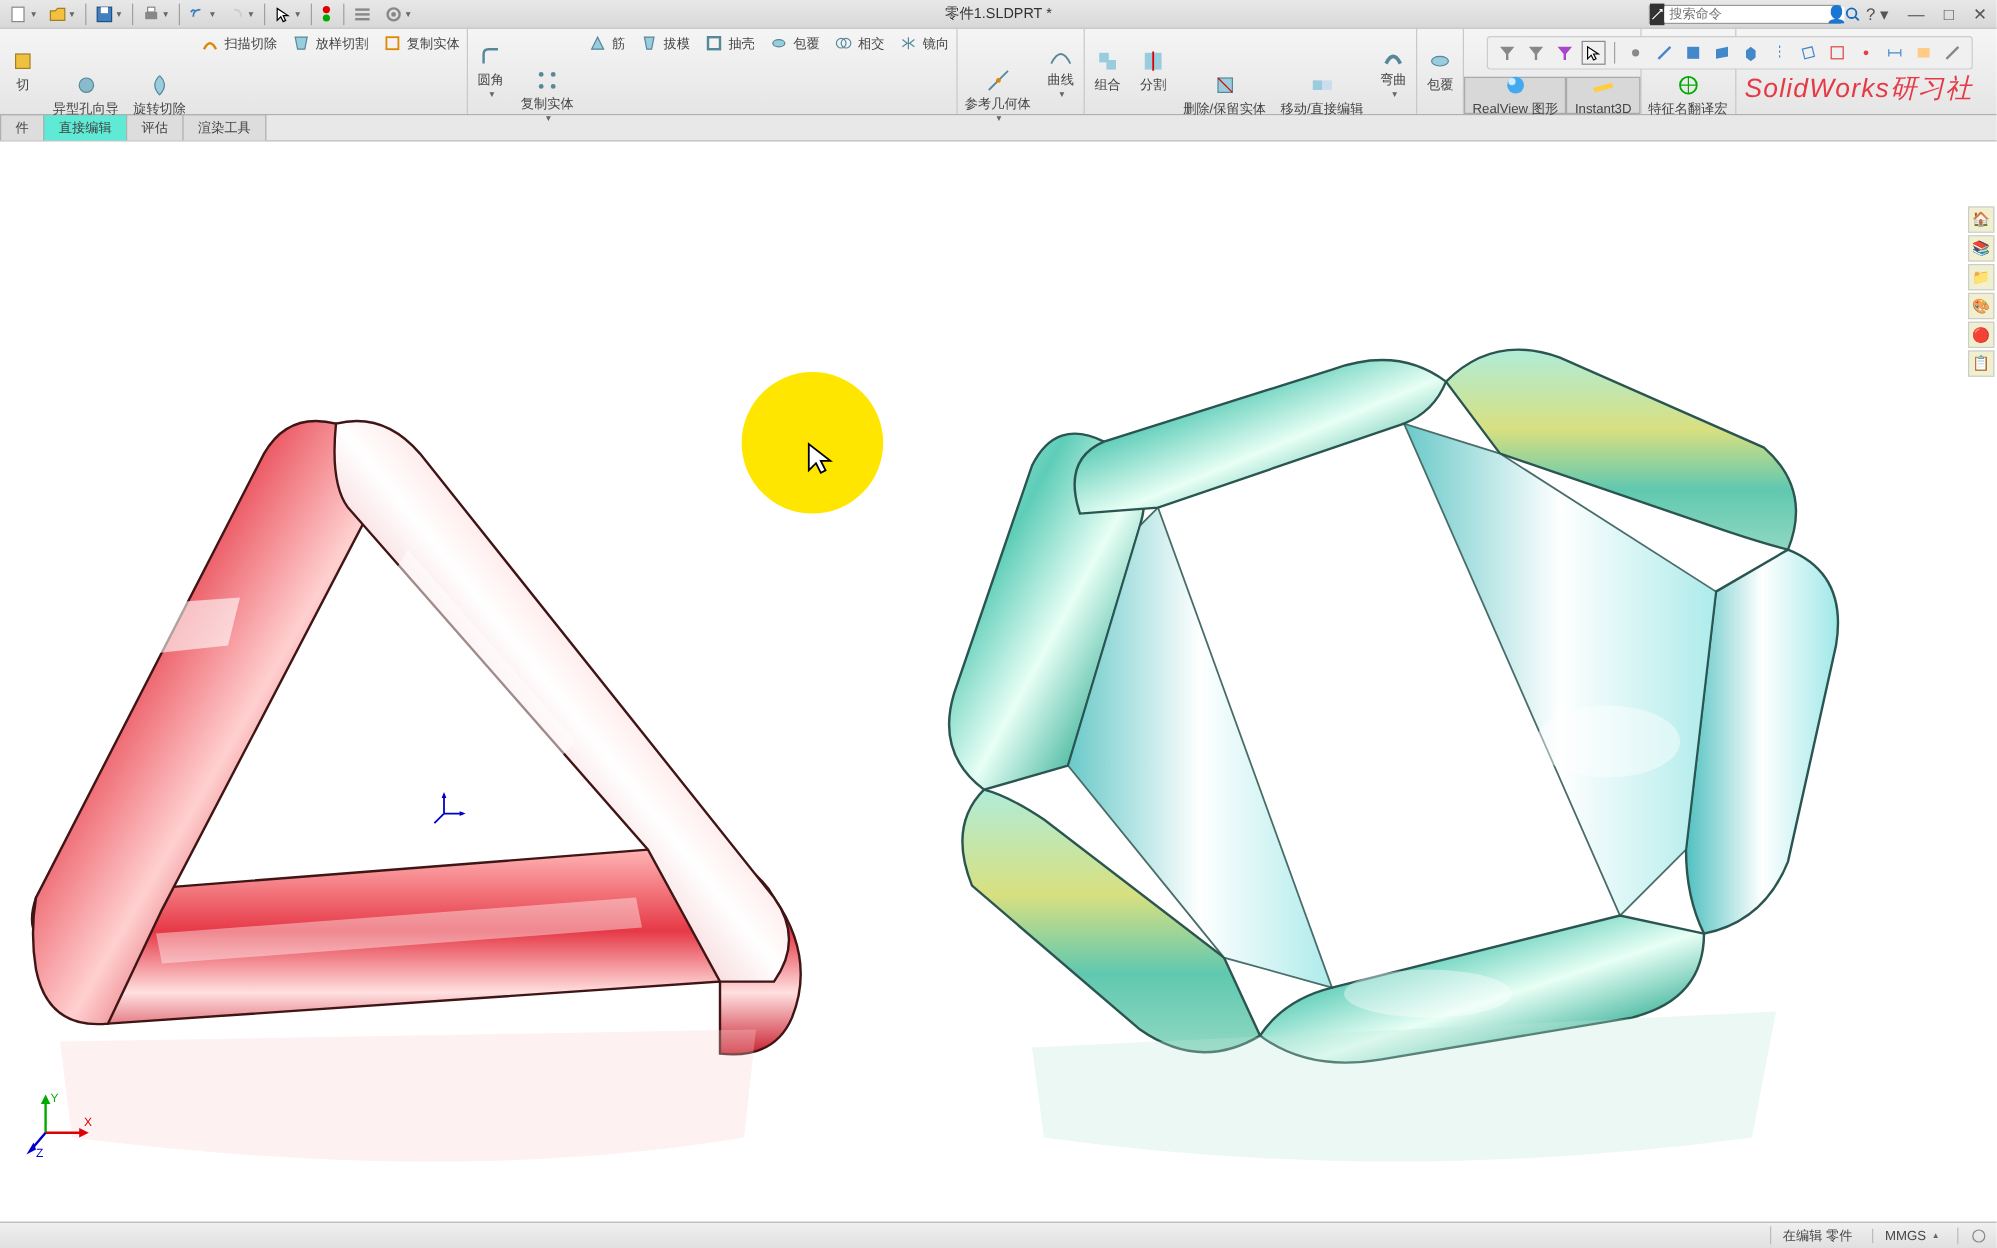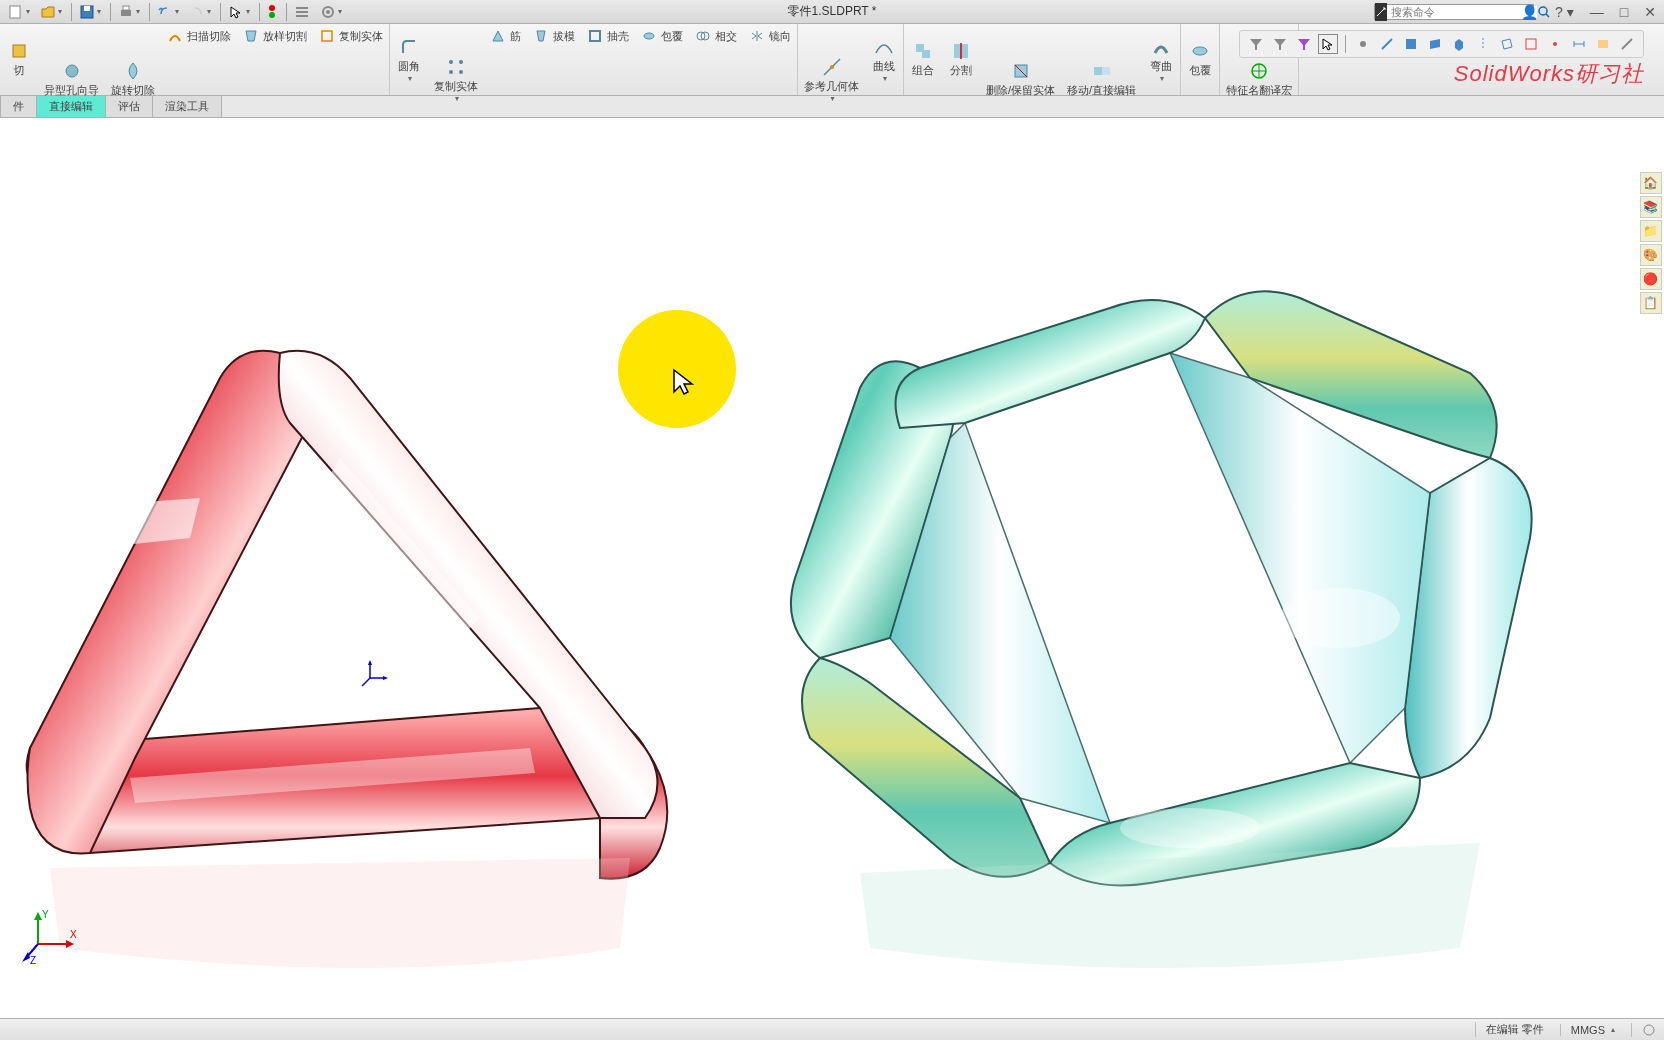--- a/index.html
+++ b/index.html
@@ -366,20 +366,39 @@
       </div>
   </div>
   <div class="ribbon-group">
     <div class="ribbon-btn">
         <div class="ribbon-icon">
           <svg width="20" height="20">
             <ellipse cx="10" cy="10" rx="7" ry="4" fill="#9cd" stroke="#589"></ellipse>
           </svg>
         </div>
         <span>包覆</span>
+      </div>
+  </div>
+  <div class="ribbon-group">
+    <div class="ribbon-btn big active">
+        <div class="ribbon-icon">
+          <svg width="20" height="20">
+            <circle cx="10" cy="10" r="7" fill="#4ae"></circle>
+            <circle cx="7" cy="7" r="3" fill="#cef"></circle>
+          </svg>
+        </div>
+        <span>RealView 图形</span>
+      </div>
+    <div class="ribbon-btn big active">
+        <div class="ribbon-icon">
+          <svg width="20" height="20">
+            <rect x="2" y="8" width="16" height="4" fill="#fc4" transform="rotate(-15 10 10)"></rect>
+          </svg>
+        </div>
+        <span>Instant3D</span>
       </div>
   </div>
   <div class="ribbon-group">
     <div class="ribbon-btn big">
         <div class="ribbon-icon">
           <svg width="20" height="20">
             <circle cx="10" cy="10" r="7" fill="none" stroke="#0a0" stroke-width="1.5"></circle>
             <path d="M10 3 L10 17 M3 10 L17 10" stroke="#0a0"></path>
           </svg>
         </div>

